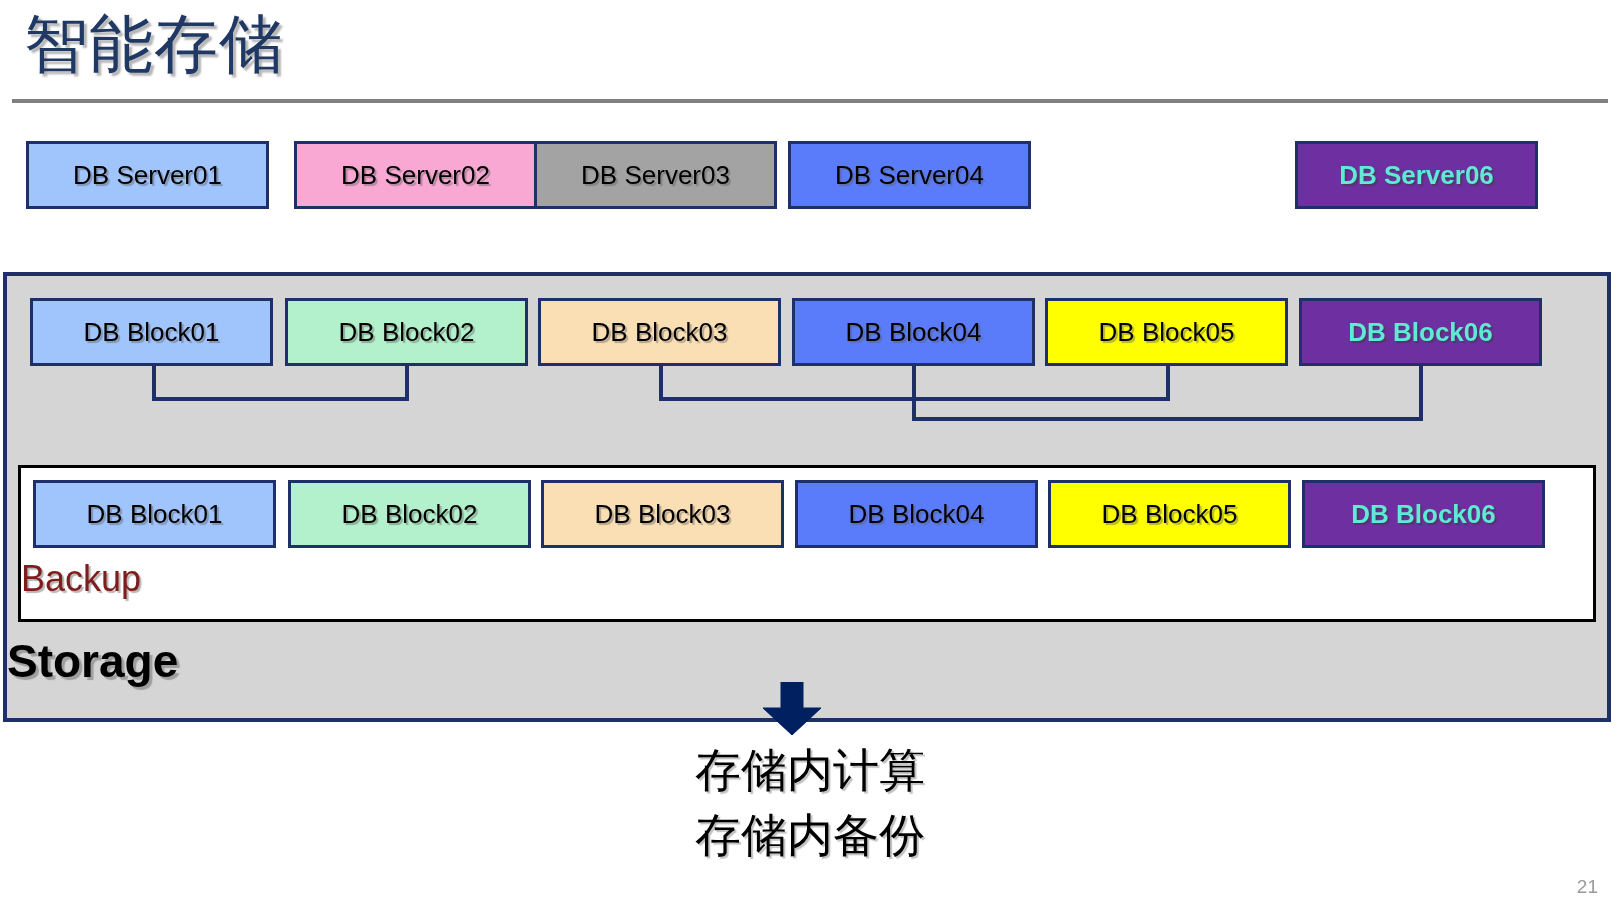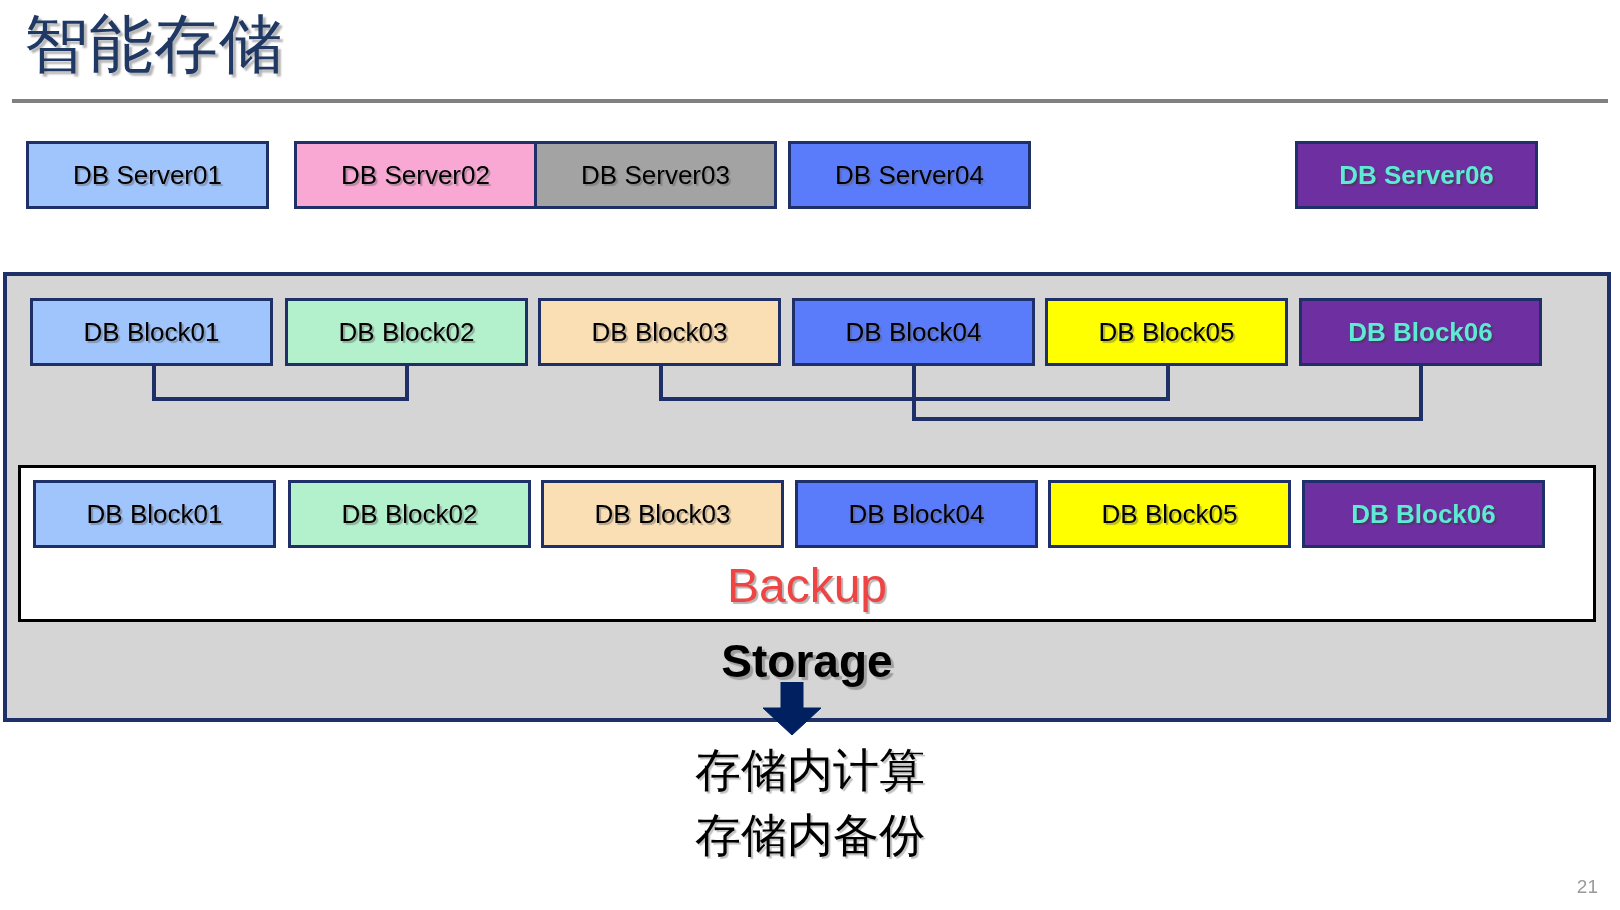--- a/index.html
+++ b/index.html
@@ -74,31 +74,30 @@
     height: 157px;
     box-sizing: border-box;
     background: #FFFFFF;
     border: 3px solid #000000;
   }
   .backup-label {
     position: absolute;
     left: 0;
     top: 90px;
     width: 100%;
-    text-align: center;
-    font-size: 48px;
-    color: #ef4444;
+    font-size: 36px;
+    color: #7f1d1d;
     text-shadow: 2px 2px 1px rgba(90,90,90,0.45);
   }
   .storage-label {
     position: absolute;
     left: 0;
     top: 358px;
     width: 100%;
-    text-align: center;
+    text-align: left;
     font-size: 46px;
     font-weight: bold;
     color: #000000;
     text-shadow: 3px 3px 1px rgba(90,90,90,0.45);
   }
 
   
   .conn { position: absolute; background: #1F2F68; }
 
   

